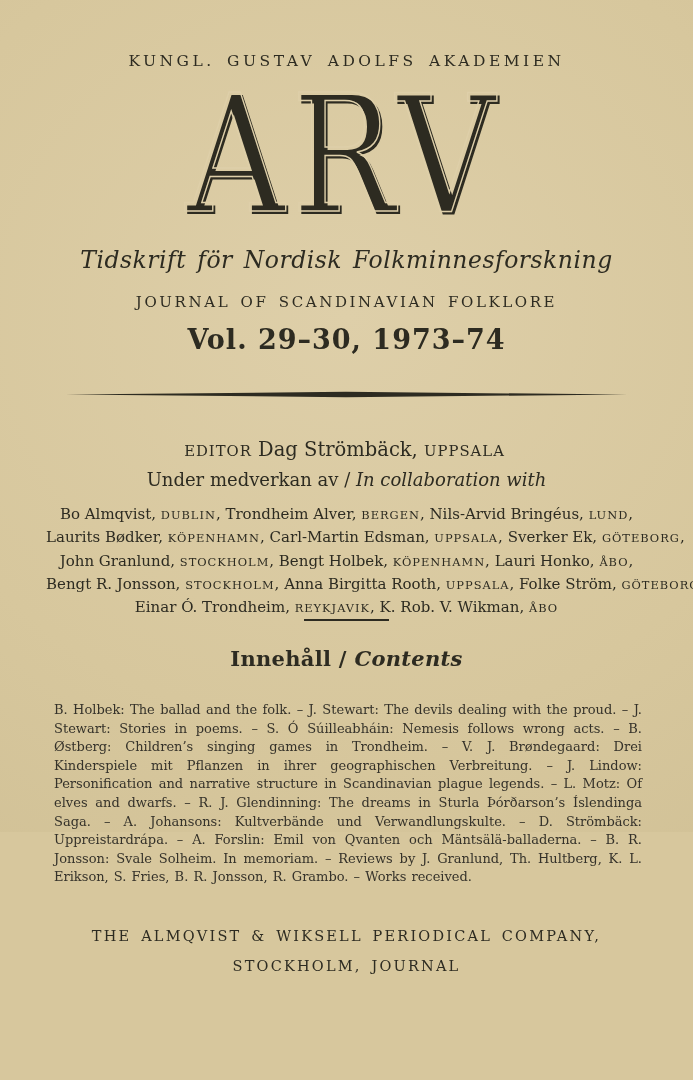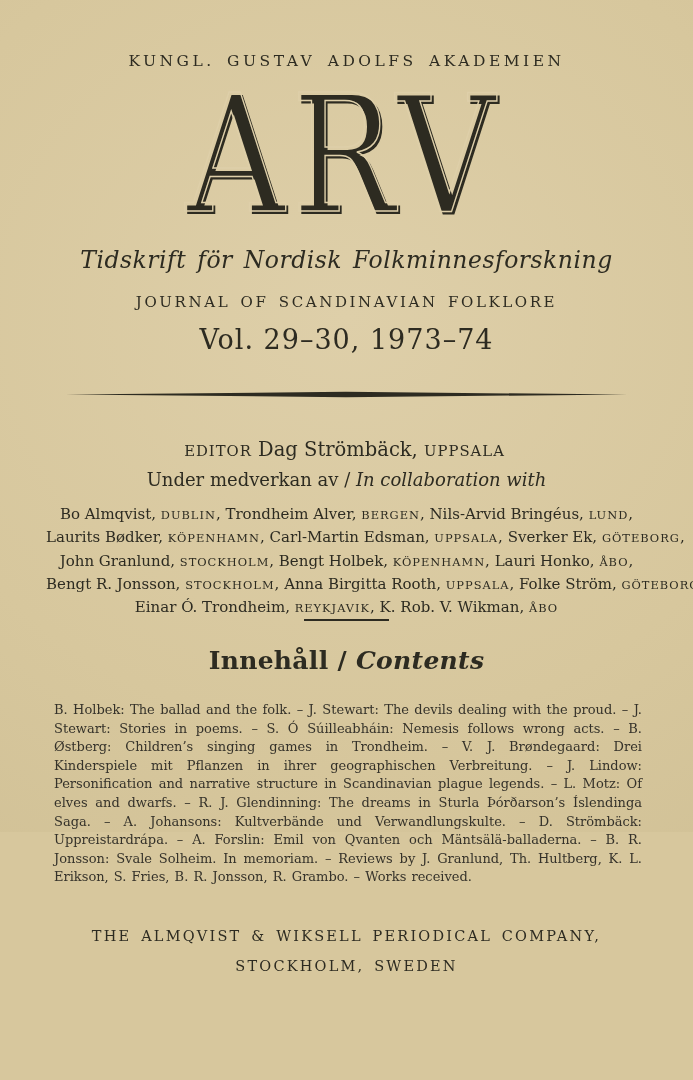--- a/index.html
+++ b/index.html
@@ -45,21 +45,21 @@
   .subtitle-sv{
     position:absolute;top:246px;left:0;right:0;
     font-style:italic;font-size:23.5px;letter-spacing:0.5px;word-spacing:3px;
   }
   .subtitle-en{
     position:absolute;top:293px;left:0;right:0;
     font-size:15px;letter-spacing:2.6px;word-spacing:3px;
   }
   .volume{
     position:absolute;top:324px;left:0;right:0;
-    font-size:27px;letter-spacing:1px;
+    font-size:27px;letter-spacing:1px;font-weight:bold;
   }
   .swelled-rule{
     position:absolute;top:391px;left:66px;width:561px;height:7px;
   }
   .editor-line{
     position:absolute;top:438px;left:0;right:4px;
     font-size:19.5px;
   }
   .collab-line{
     position:absolute;top:469px;left:0;right:0;
@@ -71,21 +71,21 @@
     position:absolute;top:503px;left:46px;right:46px;
     font-size:15px;line-height:22.3px;
   }
   .name-line{white-space:nowrap;}
   .short-rule{
     position:absolute;top:619px;left:304px;width:85px;height:2px;
     background:var(--ink);
   }
   .contents-heading{
     position:absolute;top:646px;left:0;right:0;
-    font-size:25px;font-weight:700;letter-spacing:0.3px;
+    font-size:21px;font-weight:700;letter-spacing:0.3px;
   }
   .contents-text{
     position:absolute;top:688px;left:54px;width:588px;
     font-size:13px;line-height:18.6px;
     text-align:justify;text-justify:inter-word;
     color:var(--ink-soft);
     word-spacing:1px;
   }
   .publisher{
     position:absolute;left:0;right:0;
@@ -131,15 +131,15 @@
     </div>
 
   <div class="short-rule"></div>
 
   <div class="contents-heading"><span>Innehåll</span><span> / </span><span class="it">Contents</span></div>
 
   <p class="contents-text">B. Holbek: The ballad and the folk. – J. Stewart: The devils dealing with the proud. – J. Stewart: Stories in poems. – S. Ó Súilleabháin: Nemesis follows wrong acts. – B. Østberg: Children’s singing games in Trondheim. – V. J. Brøndegaard: Drei Kinderspiele mit Pflanzen in ihrer geographischen Verbreitung. – J. Lindow: Personification and narrative structure in Scandinavian plague legends. – L. Motz: Of elves and dwarfs. – R. J. Glendinning: The dreams in Sturla Þórðarson’s Íslendinga Saga. – A. Johansons: Kultverbände und Verwandlungskulte. – D. Strömbäck: Uppreistardrápa. – A. Forslin: Emil von Qvanten och Mäntsälä-balladerna. – B. R. Jonsson: Svale Solheim. In memoriam. – Reviews by J. Granlund, Th. Hultberg, K. L. Erikson, S. Fries, B. R. Jonsson, R. Grambo. – Works received.</p>
 
   <div class="publisher l1">THE ALMQVIST &amp; WIKSELL PERIODICAL COMPANY,</div>
 
-  <div class="publisher l2">STOCKHOLM, SWEDEN</div>
+  <div class="publisher l2">STOCKHOLM, JOURNAL</div>
 
 </div>
 
 </body></html>

